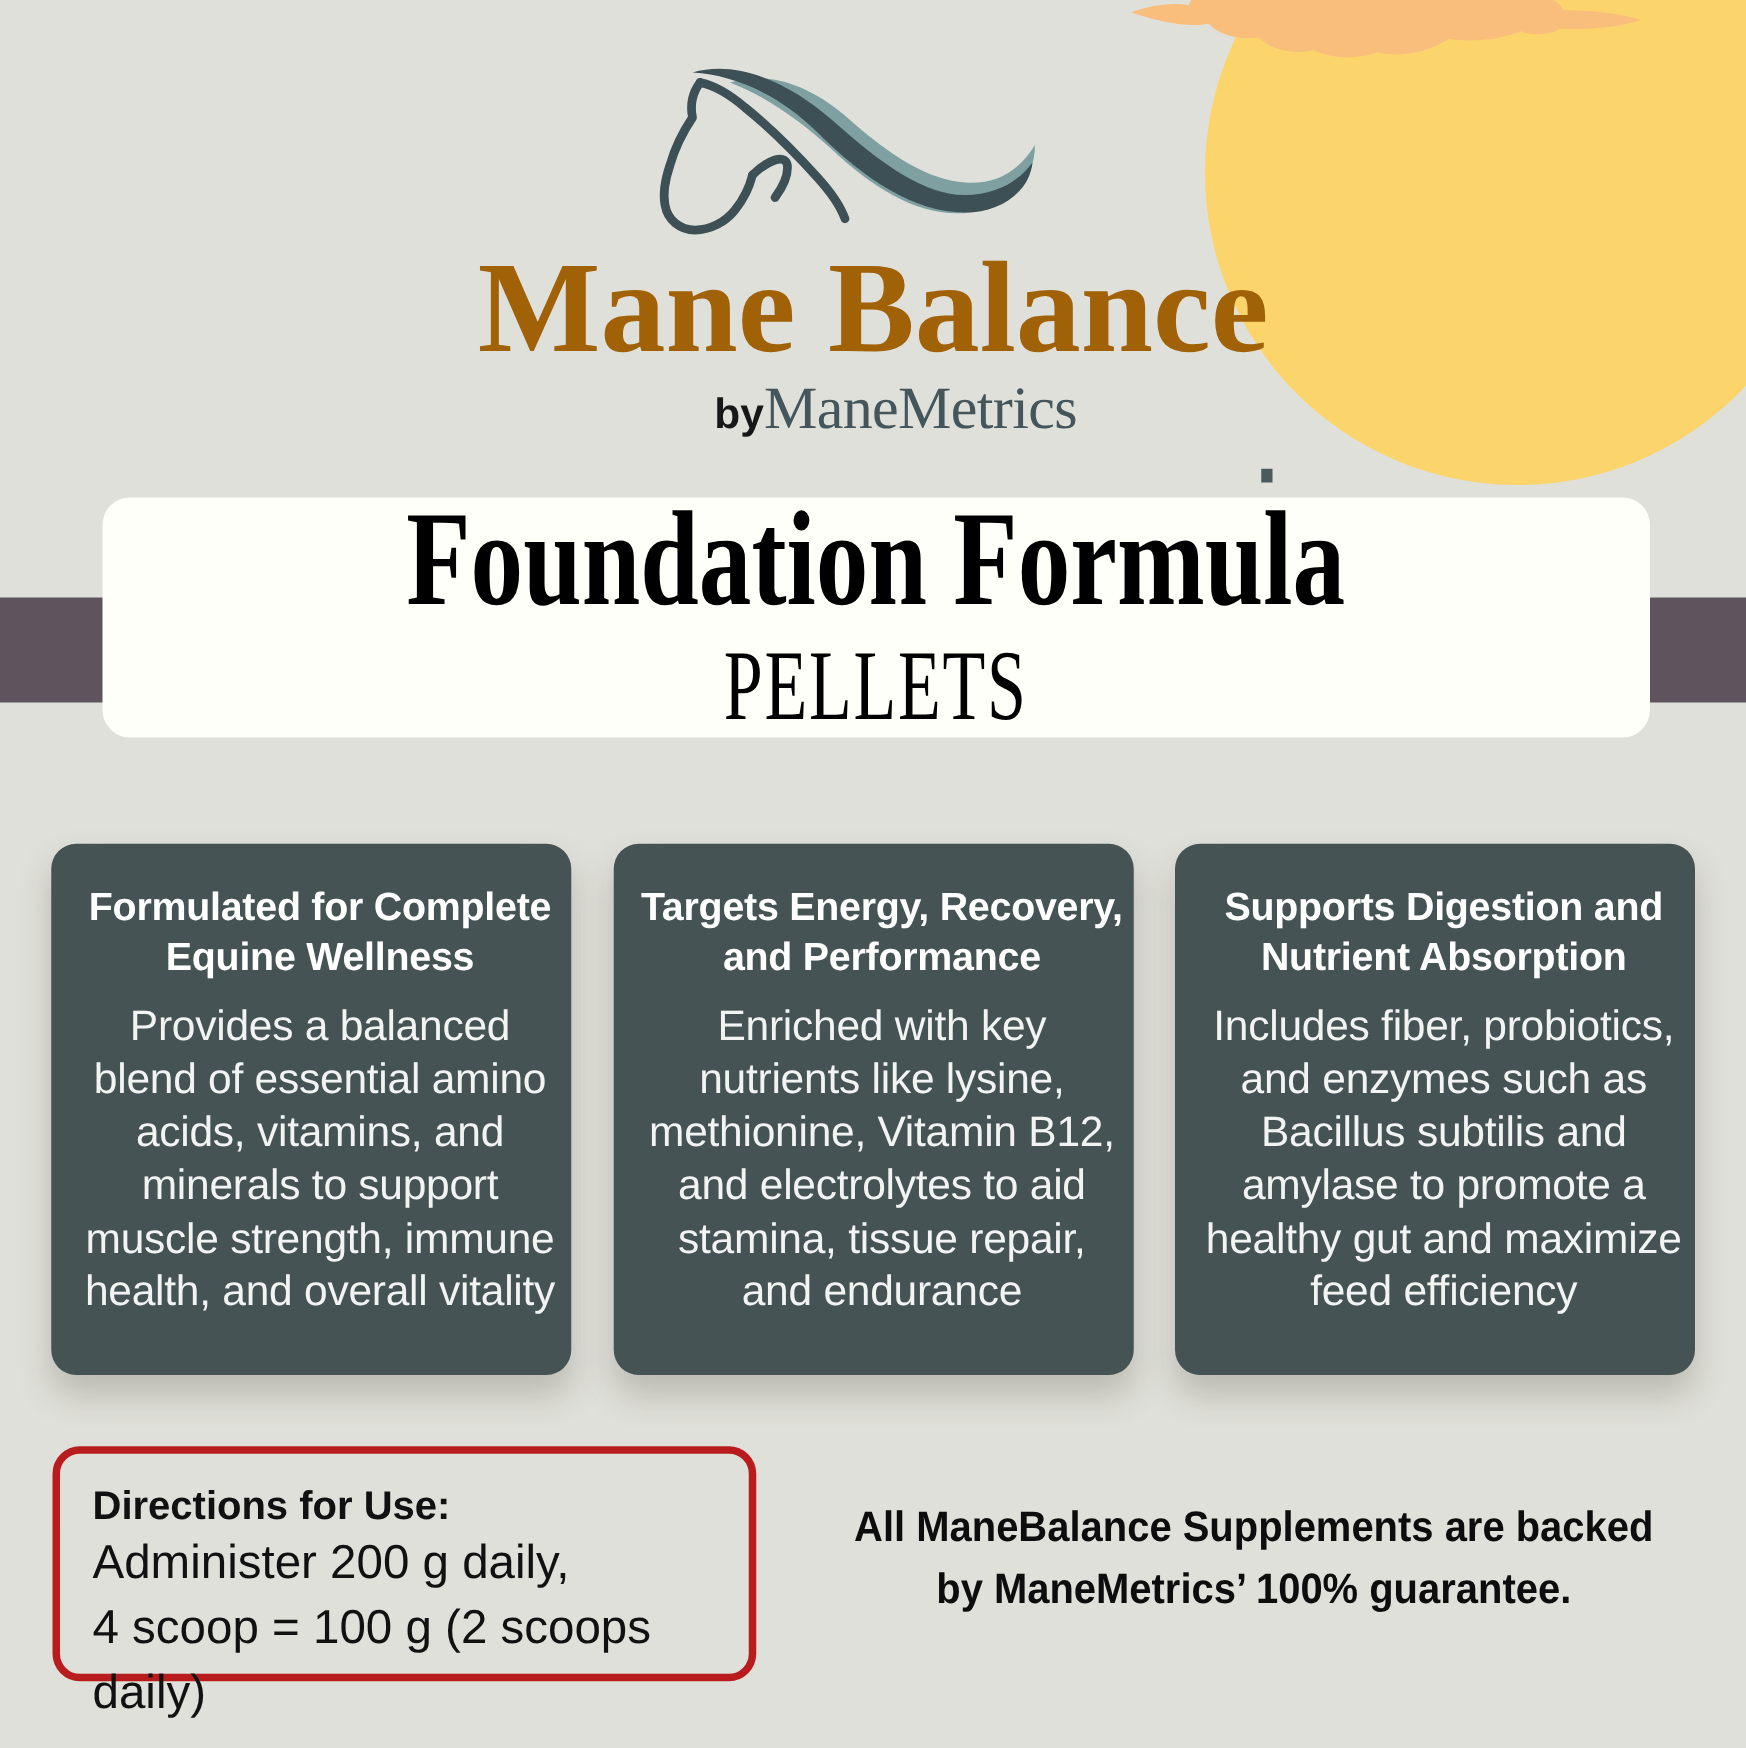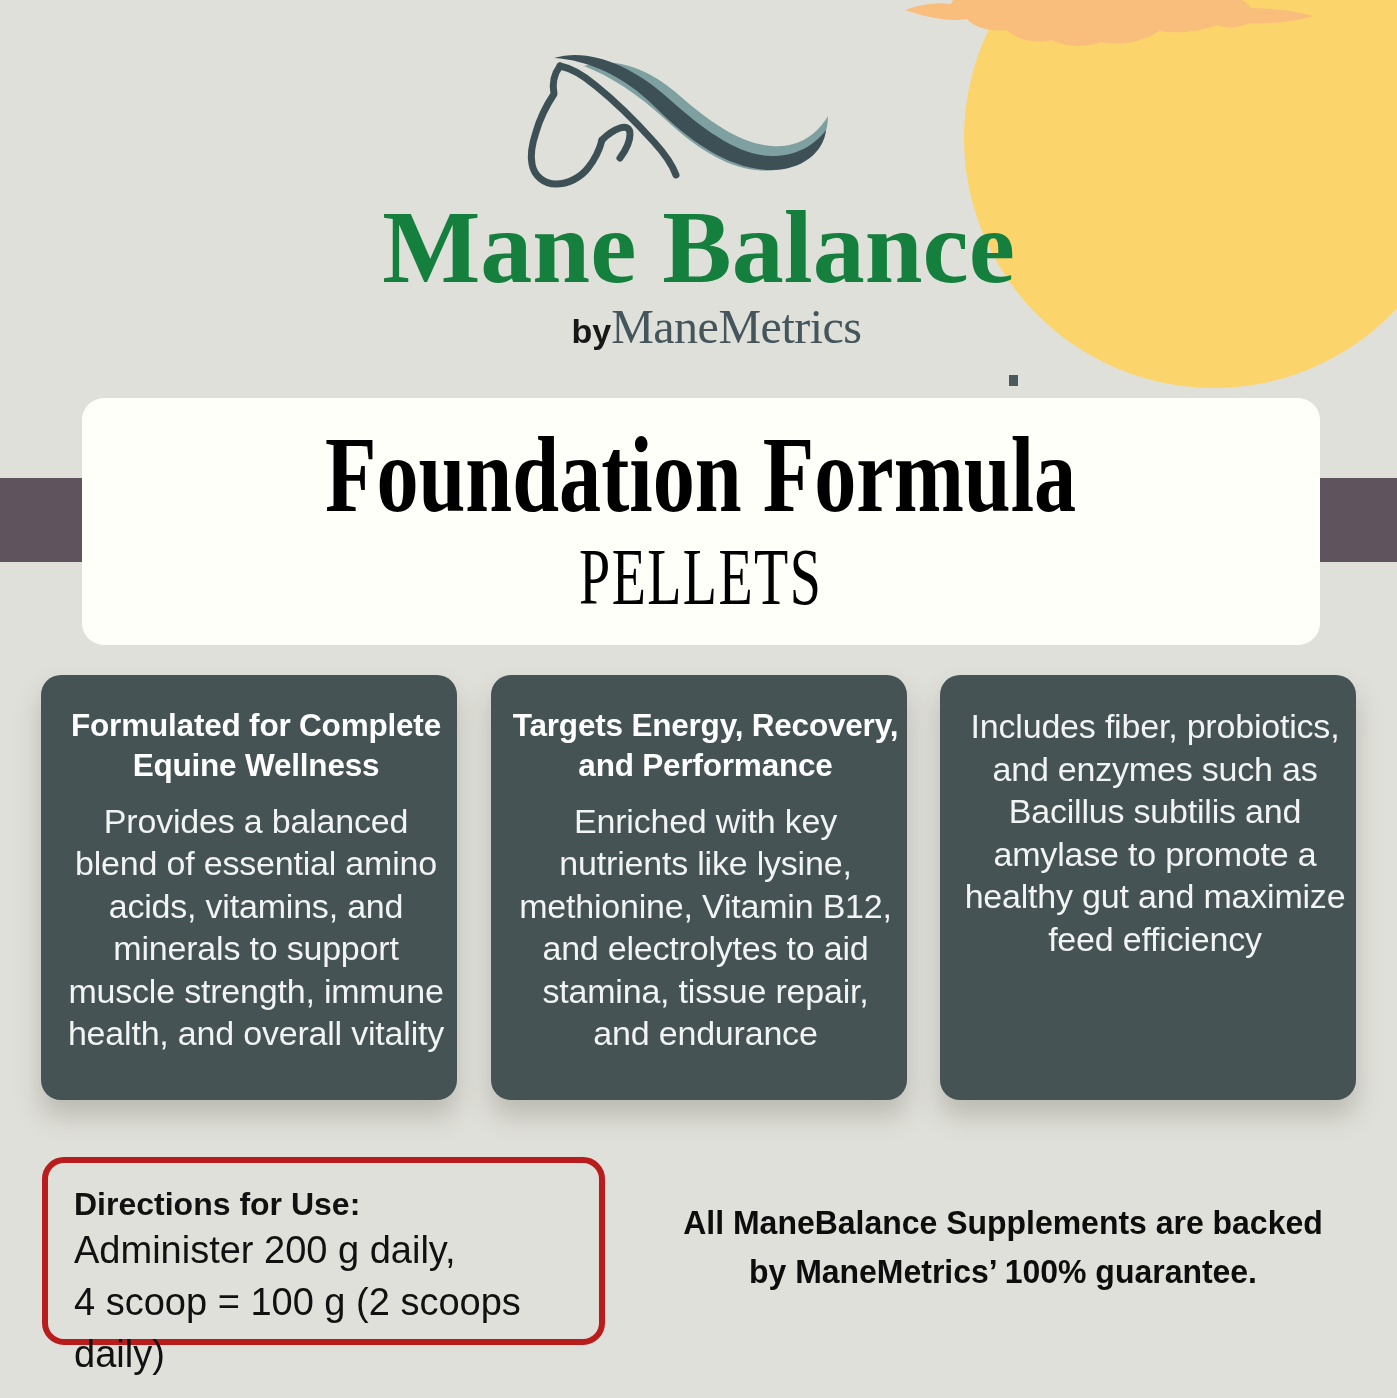--- a/index.html
+++ b/index.html
@@ -57,21 +57,21 @@
   .horse-mark {
     width: 430px;
     height: 145px;
     display: block;
     margin: 0 auto;
   }
   .brand-name {
     font-family: "Liberation Serif", serif;
     font-size: 104px;
     font-weight: 700;
-    color: #15803d;
+    color: #a16207;
     letter-spacing: 0px;
     line-height: 1.0;
     margin-top: 2px;
   }
   .brand-sub {
     margin-top: 4px;
     line-height: 1;
     padding-left: 36px;
   }
   .brand-sub .by {
@@ -105,21 +105,21 @@
     background: #5f545e;
   }
   .bar-left  { left: 0;    width: 136px; }
   .bar-right { left: 1270px; width: 127px; }
 
   .title-card {
     position: absolute;
     left: 82px;
     top: 398px;
     width: 1238px;
-    height: 247px;
+    height: 192px;
     background: #fffffa;
     border-radius: 22px;
     z-index: 3;
     display: flex;
     flex-direction: column;
     align-items: center;
     justify-content: center;
   }
   .title-main {
     font-family: "Liberation Serif", serif;
@@ -319,20 +319,21 @@
   <div class="cards">
     <div class="card">
       <p class="card-title">Formulated for Complete Equine Wellness</p>
       <p class="card-body">Provides a balanced blend of essential amino acids, vitamins, and minerals to support muscle strength, immune health, and overall vitality</p>
     </div>
     <div class="card">
       <p class="card-title">Targets Energy, Recovery, and Performance</p>
       <p class="card-body">Enriched with key nutrients like lysine, methionine, Vitamin B12, and electrolytes to aid stamina, tissue repair, and endurance</p>
     </div>
     <div class="card">
+      <p class="card-title">Supports Digestion and Nutrient Absorption</p>
       <p class="card-body">Includes fiber, probiotics, and enzymes such as Bacillus subtilis and amylase to promote a healthy gut and maximize feed efficiency</p>
     </div>
   </div>
 
   <div class="directions">
     <p class="dir-head">Directions for Use:</p>
     <p class="dir-line">Administer 200 g daily,</p>
     <p class="dir-line">4 scoop = 100 g (2 scoops daily)</p>
   </div>
 

